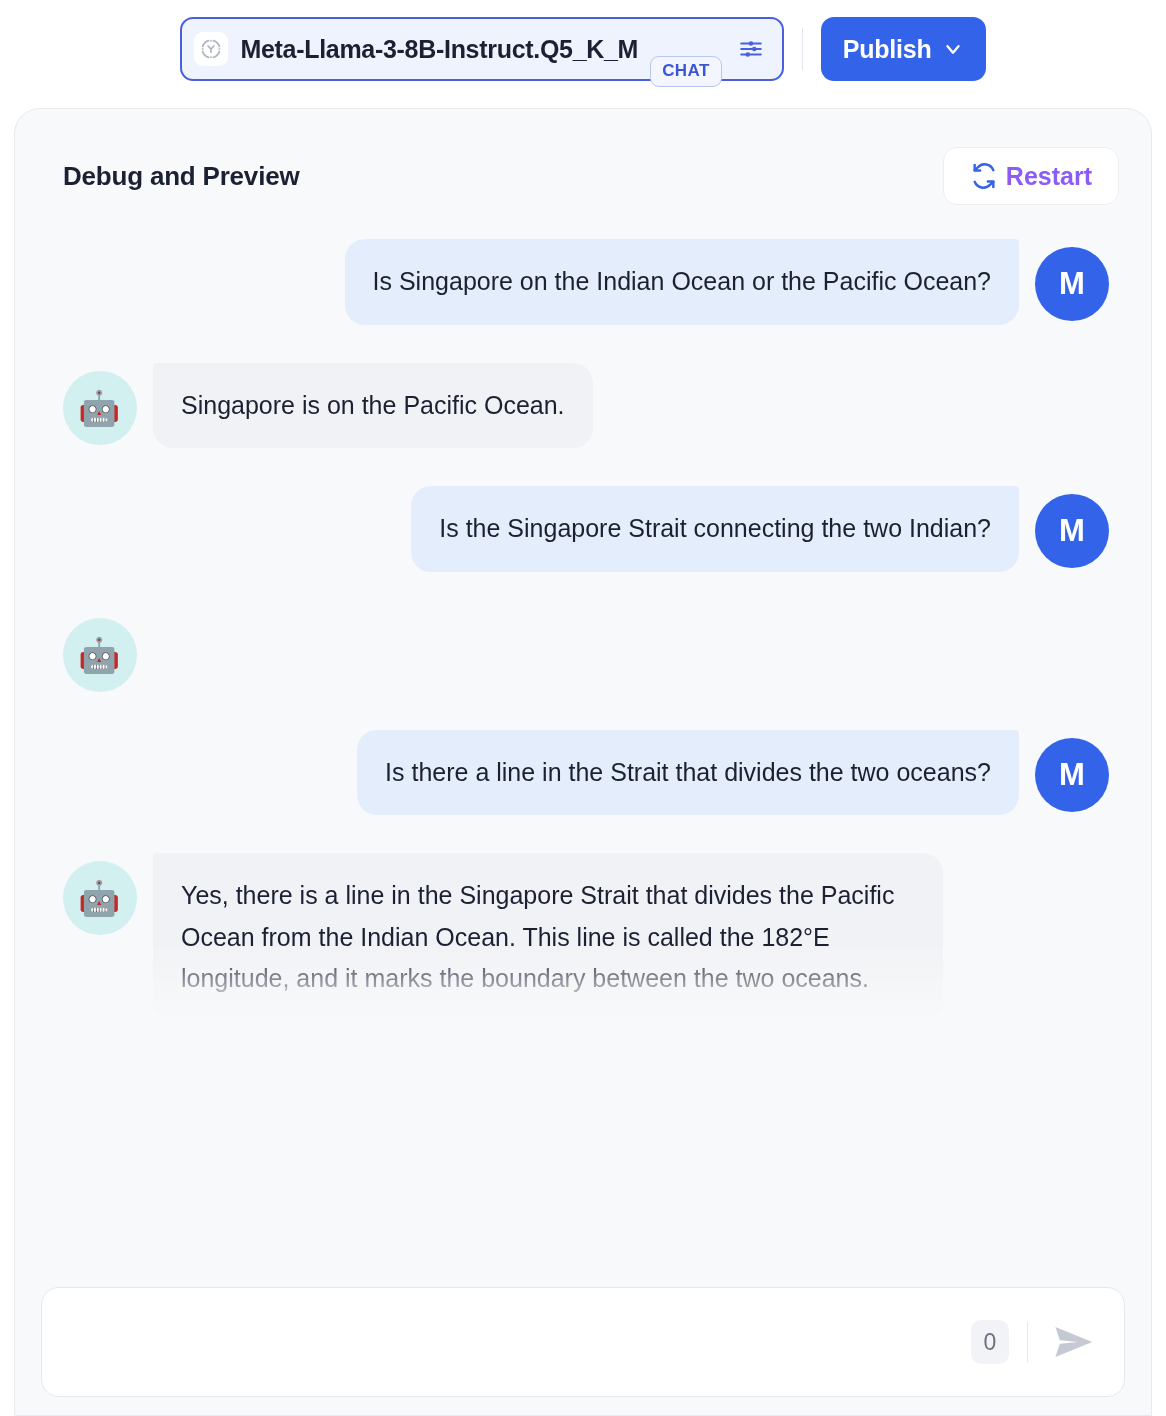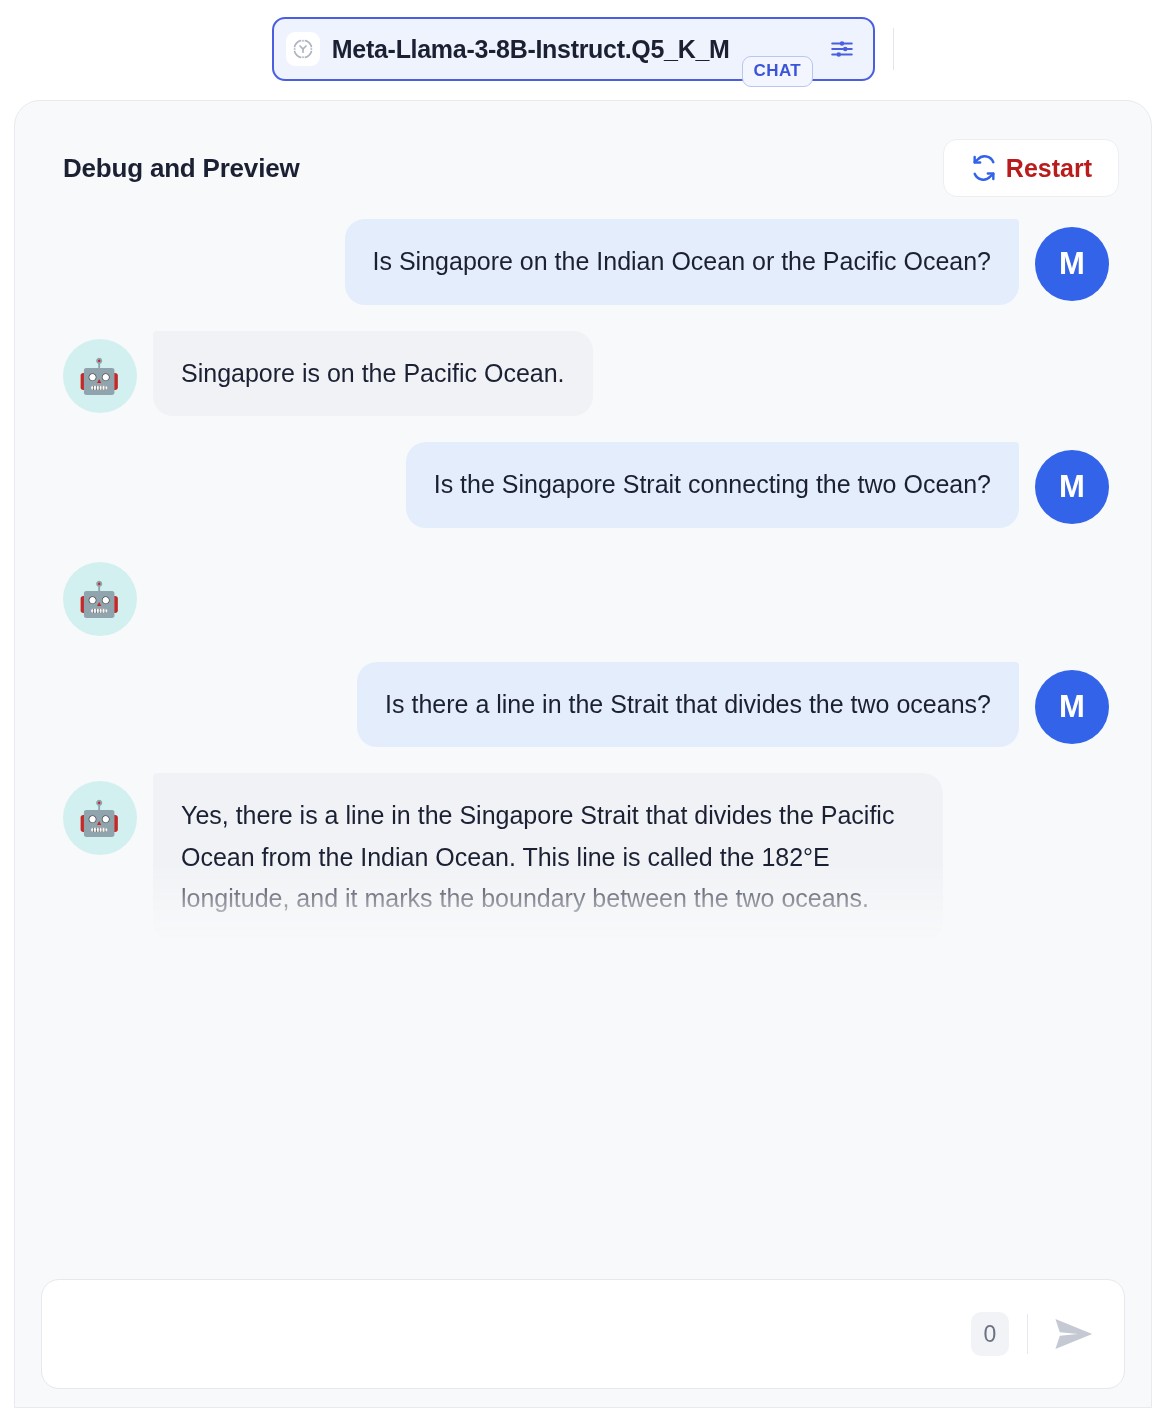--- a/index.html
+++ b/index.html
@@ -90,21 +90,21 @@
     align-items: center;
     gap: 10px;
     cursor: pointer;
     white-space: nowrap;
   }
 
   
   .panel {
     position: absolute;
     left: 14px;
-    top: 100px;
+    top: 108px;
     width: 1138px;
     height: 1308px;
     background: #f8f9fb;
     border: 1px solid #e8eaee;
     border-top-left-radius: 26px;
     border-top-right-radius: 26px;
     overflow: hidden;
   }
 
   .panel-header {
@@ -123,21 +123,21 @@
 
   .restart-btn {
     background: #ffffff;
     border: 1px solid #eceef2;
     border-radius: 14px;
     height: 58px;
     padding: 0 26px;
     display: flex;
     align-items: center;
     gap: 8px;
-    color: #b91c1c;
+    color: #8b5cf6;
     font-size: 25px;
     font-weight: 700;
     font-family: "Liberation Sans", sans-serif;
     cursor: pointer;
   }
 
   
   .uif-row {
     margin: 26px 24px 0 48px;
     background: #ffffff;
@@ -164,20 +164,21 @@
     padding: 22px 42px 0 48px;
     display: flex;
     flex-direction: column;
     gap: 26px;
   }
 
   .msg {
     display: flex;
     align-items: flex-start;
     gap: 16px;
+    margin-top: 12px;
   }
   .msg.user { justify-content: flex-end; }
   .msg.bot  { justify-content: flex-start; }
 
   .avatar {
     width: 74px; height: 74px;
     border-radius: 50%;
     flex: none;
     display: flex; align-items: center; justify-content: center;
     margin-top: 8px;
@@ -306,20 +307,28 @@
         <circle cx="15" cy="12" r="2.1" fill="#4a5fe0" stroke="none"></circle>
         <line x1="3" y1="17" x2="7" y2="17"></line>
           <line x1="11" y1="17" x2="21" y2="17"></line>
         <circle cx="9" cy="17" r="2.1" fill="#4a5fe0" stroke="none"></circle>
       </svg>
     </span>
   </div>
 
   <div class="vdivider"></div>
 
+  <button class="publish-btn">
+    <span>Publish</span>
+    <span style="display:flex">
+      <svg width="22" height="22" viewBox="0 0 24 24" fill="none" stroke="#ffffff" stroke-width="2.6" stroke-linecap="round" stroke-linejoin="round">
+        <polyline points="6 9 12 16 18 9"></polyline>
+      </svg>
+    </span>
+  </button>
 </div>
 
 <div class="panel">
 
   <div class="panel-header">
     <div class="panel-title">Debug and Preview</div>
     <button class="restart-btn">
       <span style="display:flex">
         <svg width="28" height="28" viewBox="0 0 24 24" fill="none" stroke="#3363e8" stroke-width="2.1" stroke-linecap="round" stroke-linejoin="round">
           <path d="M20 7a8 8 0 0 0-13.3-2.4L4 7"></path>
@@ -339,21 +348,21 @@
       <div class="bubble user">Is Singapore on the Indian Ocean or the Pacific Ocean?</div>
       <div class="avatar user">M</div>
     </div>
 
     <div class="msg bot">
       <div class="avatar bot">🤖</div>
       <div class="bubble bot">Singapore is on the Pacific Ocean.</div>
     </div>
 
     <div class="msg user">
-      <div class="bubble user">Is the Singapore Strait connecting the two Ocean?</div>
+      <div class="bubble user">Is the Singapore Strait connecting the two Indian?</div>
       <div class="avatar user">M</div>
     </div>
 
     <div class="msg bot">
       <div class="avatar bot">🤖</div>
     </div>
 
     <div class="msg user">
       <div class="bubble user">Is there a line in the Strait that divides the two oceans?</div>
       <div class="avatar user">M</div>

